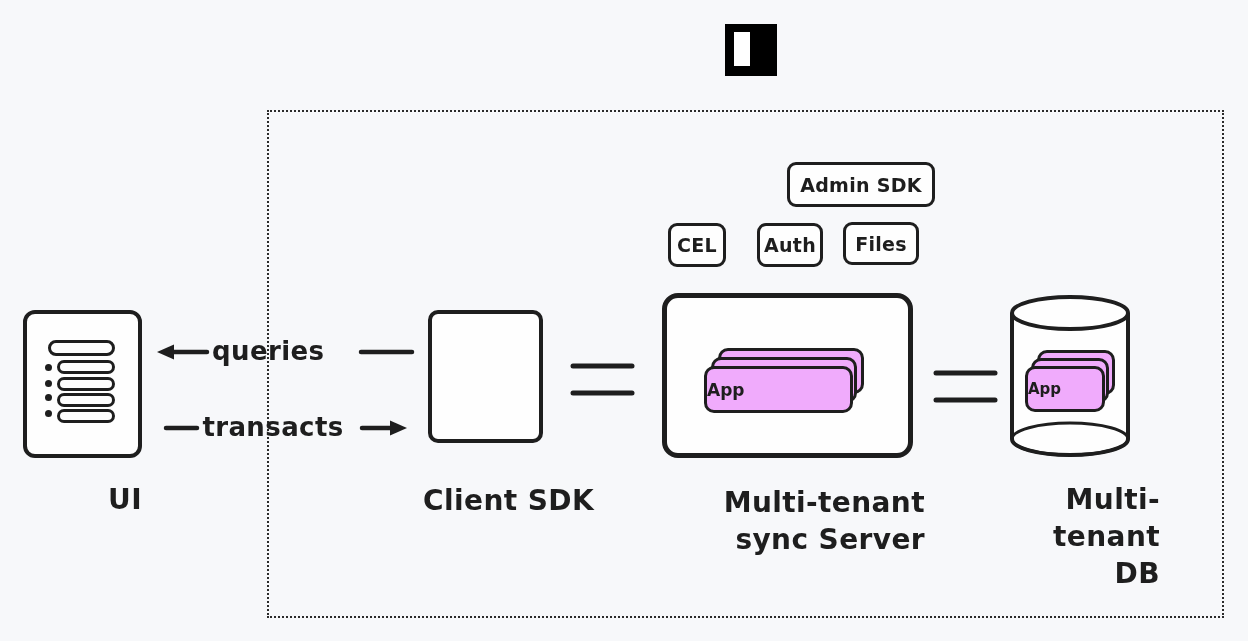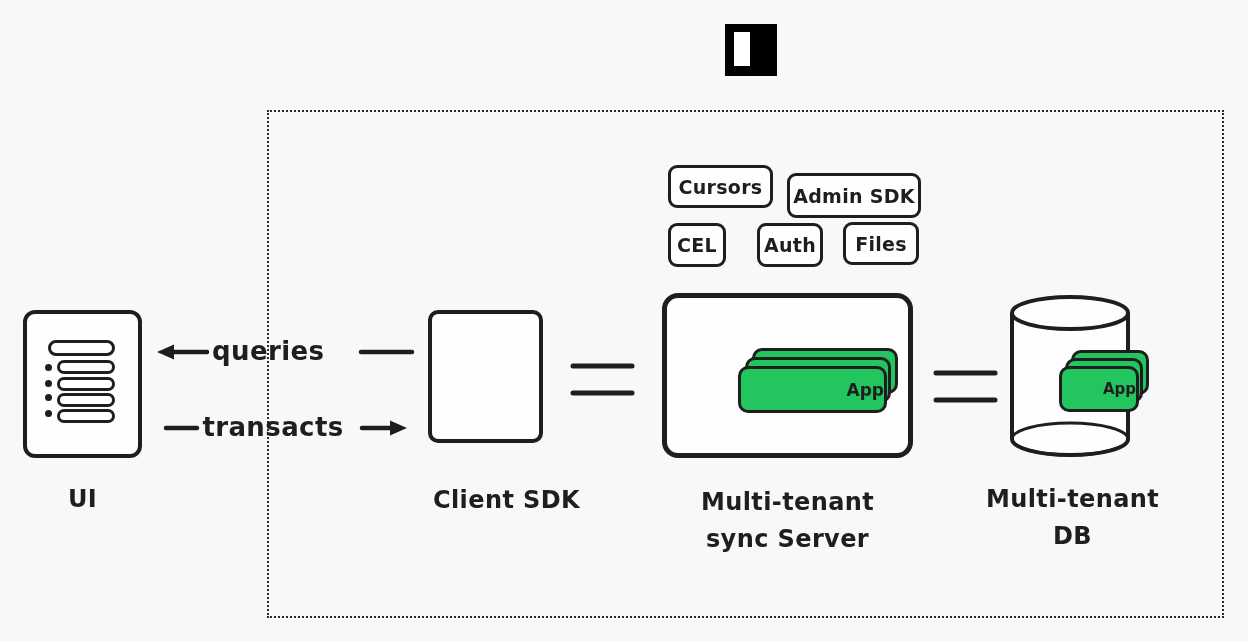--- a/index.html
+++ b/index.html
@@ -33,21 +33,21 @@
   .badge {
     position: absolute;
     background: #fefefe;
     border: 3px solid #1e1e1e;
     border-radius: 9px;
     display: flex; align-items: center; justify-content: center;
     font-size: 19px; font-weight: 700; letter-spacing: 0.3px;
     box-sizing: border-box;
   }
   .badge-cursors { left: 668px; top: 165px; width: 105px; height: 43px; }
-  .badge-admin   { left: 787px; top: 173px; width: 134px; height: 45px; }
+  .badge-admin   { left: 787px; top: 162px; width: 148px; height: 45px; }
   .badge-cel     { left: 668px; top: 223px; width: 58px;  height: 44px; }
   .badge-auth    { left: 757px; top: 223px; width: 66px;  height: 44px; }
   .badge-files   { left: 843px; top: 222px; width: 76px;  height: 43px; }
 
   
   .node {
     position: absolute; background: #fefefe;
     border: 4px solid #1e1e1e; box-sizing: border-box;
   }
   .ui-node     { left: 23px;  top: 310px; width: 119px; height: 148px; border-radius: 12px; }
@@ -70,40 +70,40 @@
     position: absolute; width: 7px; height: 7px; left: 18px;
     background: #1e1e1e; border-radius: 50%;
   }
   .list-dot.d2 { top: 50px; }
   .list-dot.d3 { top: 66px; }
   .list-dot.d4 { top: 80px; }
   .list-dot.d5 { top: 96px; }
 
   
   .app-card {
-    position: absolute; background: #22c55e;
+    position: absolute; background: #f0abfc;
     border: 3px solid #1e1e1e; border-radius: 10px; box-sizing: border-box;
-    display: flex; align-items: center; justify-content: flex-end;
-    font-size: 17px; font-weight: 700; margin-left: 34px;
+    display: flex; align-items: center; justify-content: flex-start;
+    font-size: 17px; font-weight: 700;
   }
   
   .server-node .card-back  { left: 51px; top: 50px; width: 146px; height: 46px; }
   .server-node .card-mid   { left: 44px; top: 59px; width: 146px; height: 46px; }
   .server-node .card-front { left: 37px; top: 68px; width: 149px; height: 47px; }
 
   
   .db-cyl { position: absolute; left: 1008px; top: 294px; }
   .db-card-back  { left: 1037px; top: 350px; width: 78px; height: 45px; }
   .db-card-mid   { left: 1031px; top: 358px; width: 78px; height: 45px; }
   .db-card-front { left: 1025px; top: 366px; width: 80px; height: 46px; font-size: 15px; }
 
   
   .node-label {
-    position: absolute; text-align: center;
-    font-weight: 700; font-size: 24px; letter-spacing: 0.4px;
+    position: absolute; text-align: right;
+    font-weight: 700; font-size: 28px; letter-spacing: 0.4px;
     line-height: 37px; white-space: pre-line;
   }
   .ui-label     { left: 23px;  top: 481px; width: 119px; }
   .client-label { left: 400px; top: 482px; width: 175px; margin-left: 19px; }
   .server-label { left: 650px; top: 484px; width: 275px; }
   .db-label     { left: 985px; top: 481px; width: 175px; }
 
   .edge-label {
     position: absolute; text-align: center;
     font-weight: 700; font-size: 26px; letter-spacing: 0.4px;
@@ -143,23 +143,20 @@
         <line x1="573" y1="366" x2="632" y2="366"></line>
         <line x1="573" y1="393" x2="632" y2="393"></line>
       </g>
       <g stroke-width="5">
         <line x1="936" y1="373" x2="995" y2="373"></line>
         <line x1="936" y1="400" x2="995" y2="400"></line>
       </g>
     </g>
   </svg>
 
-  <div class="badge badge-cursors">
-    <span>Cursors</span>
-  </div>
   <div class="badge badge-admin">
     <span>Admin SDK</span>
   </div>
   <div class="badge badge-cel">
     <span>CEL</span>
   </div>
   <div class="badge badge-auth">
     <span>Auth</span>
   </div>
   <div class="badge badge-files">

